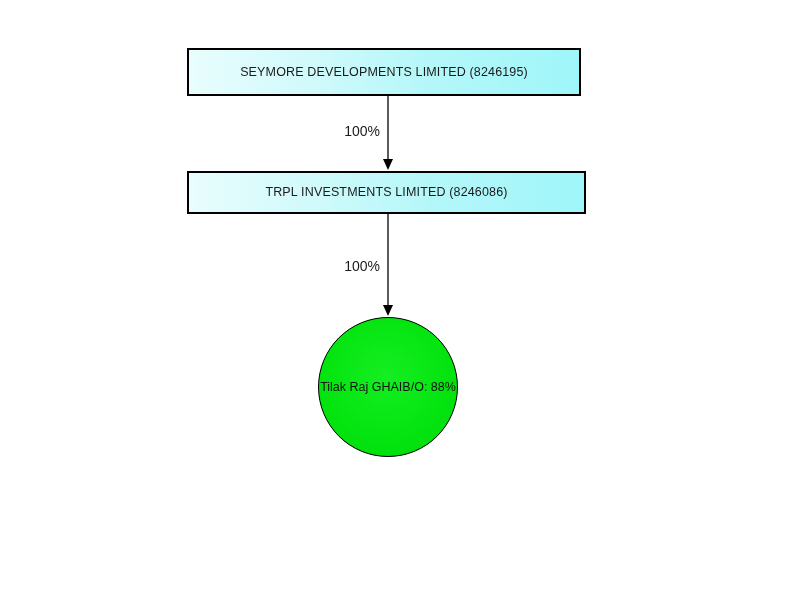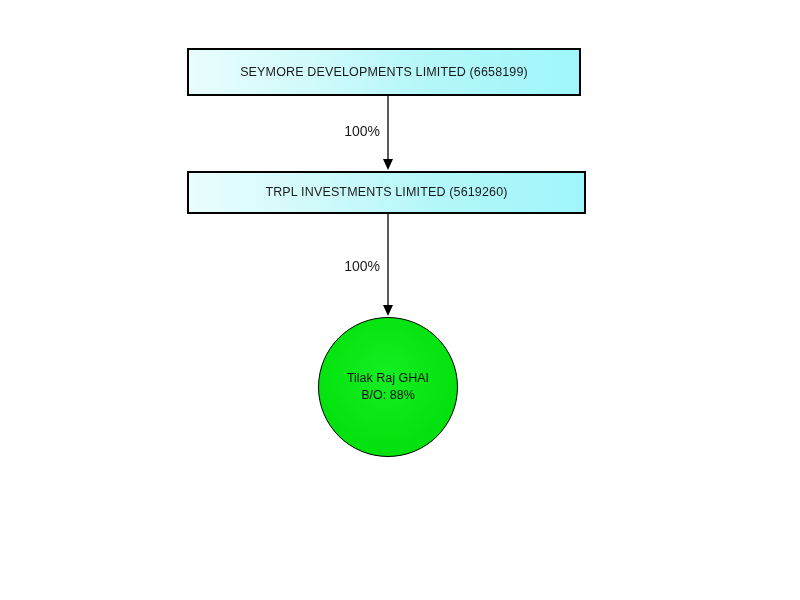--- a/index.html
+++ b/index.html
@@ -63,21 +63,21 @@
     left: 318px;
     top: 317px;
     width: 140px;
     height: 140px;
     box-sizing: border-box;
     border-radius: 50%;
     border: 1.6px solid #000000;
     background: #00e512;
     background-image: radial-gradient(circle at 48% 42%, #15ee22 0%, #04e40f 58%, #00d90b 100%);
     display: flex;
-    flex-direction: column;
+    flex-direction: row;
     align-items: center;
     justify-content: center;
     z-index: 3;
   }
   #node-owner .owner-line {
     font-size: 12.5px;
     color: #121212;
     line-height: 1.36;
     white-space: nowrap;
   }
@@ -118,31 +118,31 @@
   #edge-trpl-owner-line  { left: 387px; top: 214px; height: 92px; }
   #edge-trpl-owner-arrow { left: 383px; top: 305px; }
   #edge-trpl-owner-label { left: 322px; top: 258px; width: 58px; }
 </style>
 </head>
 <body>
 
 <div id="diagram-canvas">
 
   <div class="entity-box" id="node-seymore">
-    <span class="entity-label">SEYMORE DEVELOPMENTS LIMITED (6658199)</span>
+    <span class="entity-label">SEYMORE DEVELOPMENTS LIMITED (8246195)</span>
   </div>
 
   <div class="edge">
     <div class="edge-line" id="edge-seymore-trpl-line"></div>
     <div class="edge-arrowhead" id="edge-seymore-trpl-arrow"></div>
   </div>
   <div class="edge-label" id="edge-seymore-trpl-label">100%</div>
 
   <div class="entity-box" id="node-trpl">
-    <span class="entity-label">TRPL INVESTMENTS LIMITED (5619260)</span>
+    <span class="entity-label">TRPL INVESTMENTS LIMITED (8246086)</span>
   </div>
 
   <div class="edge">
     <div class="edge-line" id="edge-trpl-owner-line"></div>
     <div class="edge-arrowhead" id="edge-trpl-owner-arrow"></div>
   </div>
   <div class="edge-label" id="edge-trpl-owner-label">100%</div>
 
   <div id="node-owner">
     <span class="owner-line">Tilak Raj GHAI</span>

